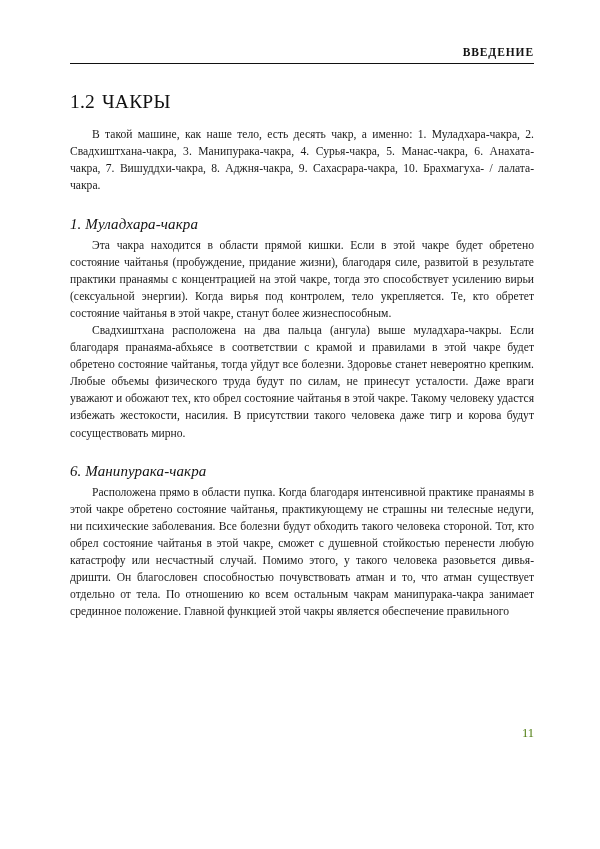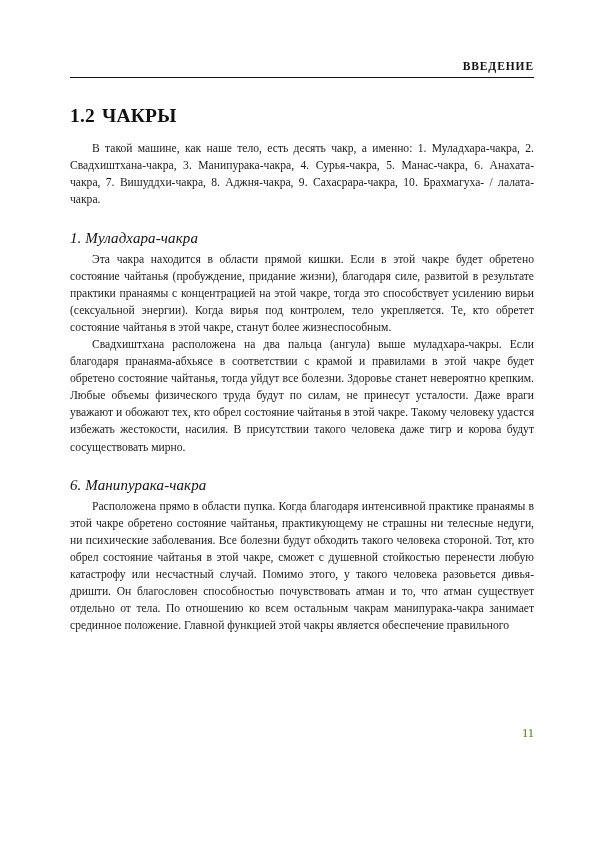--- a/index.html
+++ b/index.html
@@ -23,40 +23,40 @@
   }
   .content {
     position: absolute;
     left: 70px;
     top: 0;
     width: 464px;
   }
 
   
   .runhead {
-    padding-top: 60px;
+    padding-top: 46px;
     text-align: right;
     font-size: 11.5px;
     letter-spacing: 0.9px;
     font-weight: 600;
     line-height: 1.1;
     color: #131313;
   }
   .runhead-rule {
     margin-top: 4px;
     border-top: 1.4px solid #111111;
     width: 100%;
     height: 0;
   }
 
   
   .section-title {
     margin-top: 27px;
     font-size: 19.5px;
-    font-weight: 700;
+    font-weight: 400;
     letter-spacing: 0.2px;
     line-height: 1.15;
     color: #111111;
   }
   .section-title .num {
     margin-right: 7px;
   }
 
   
   .para {

